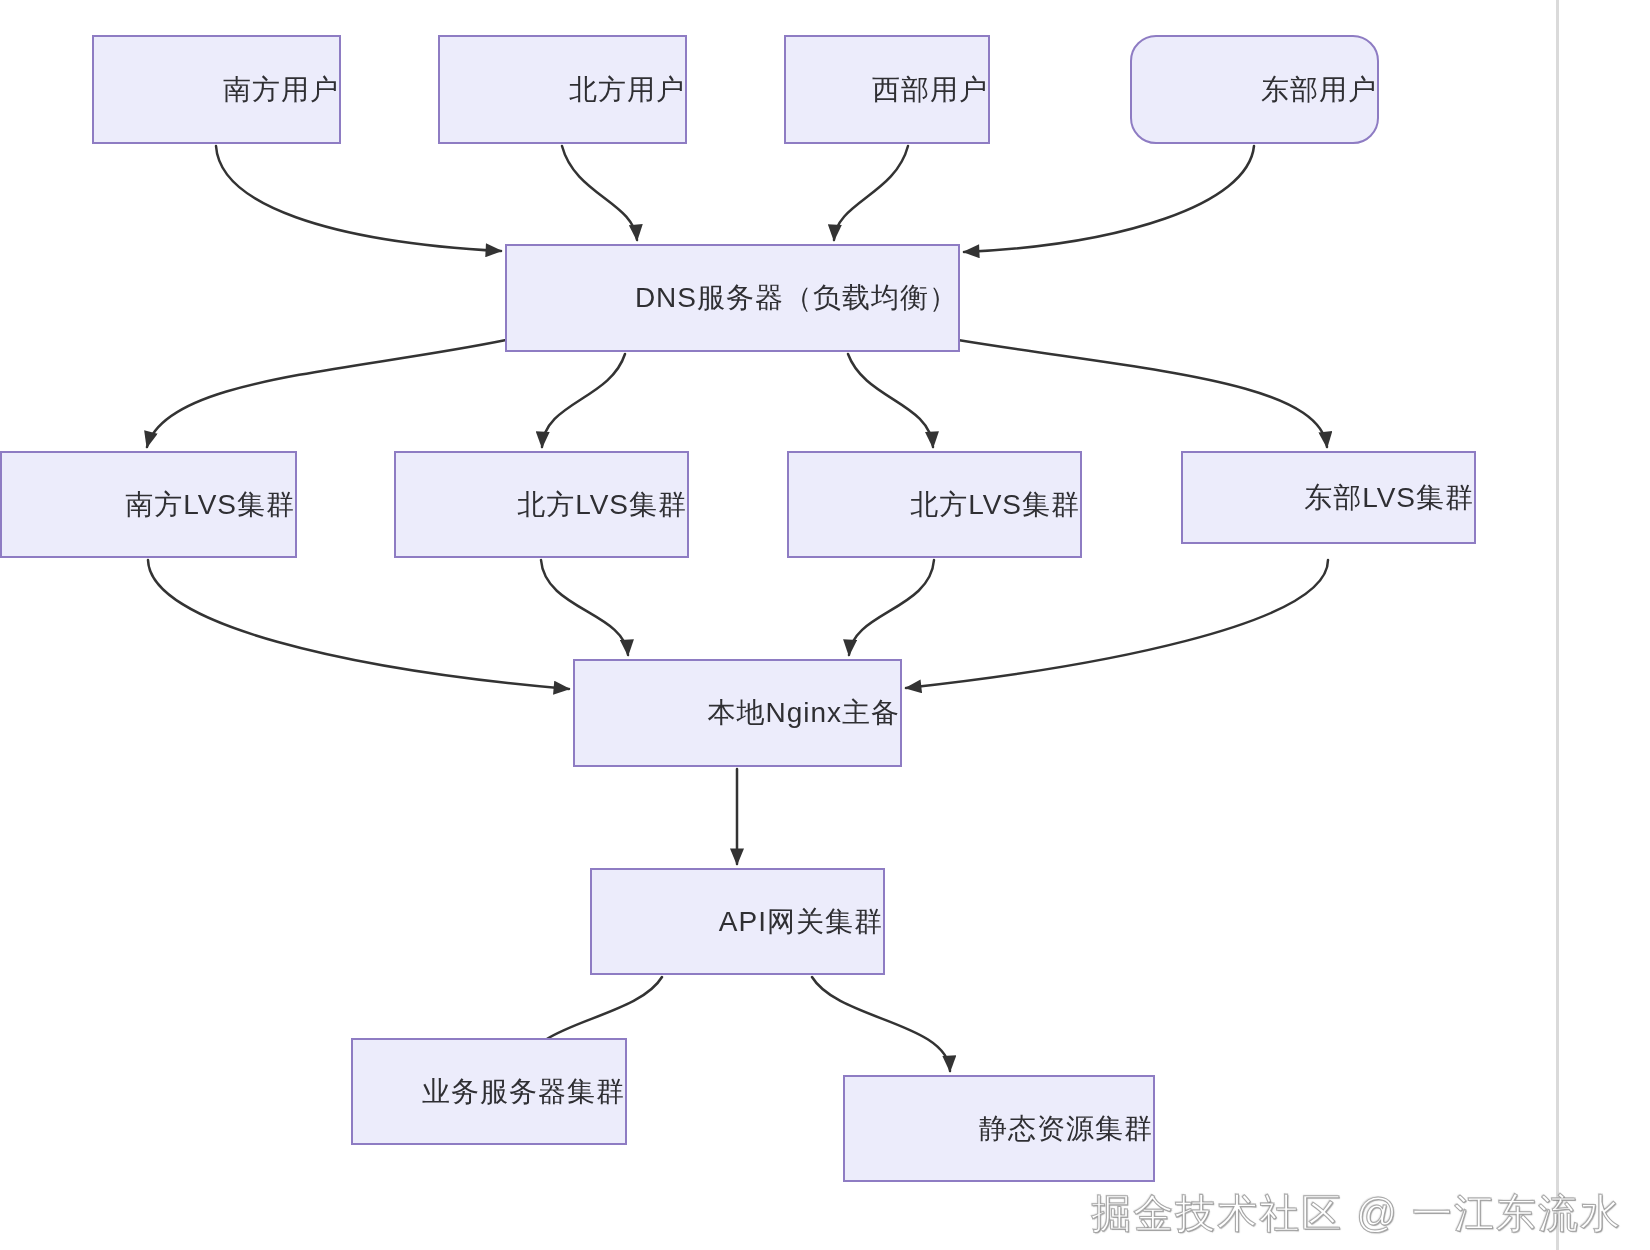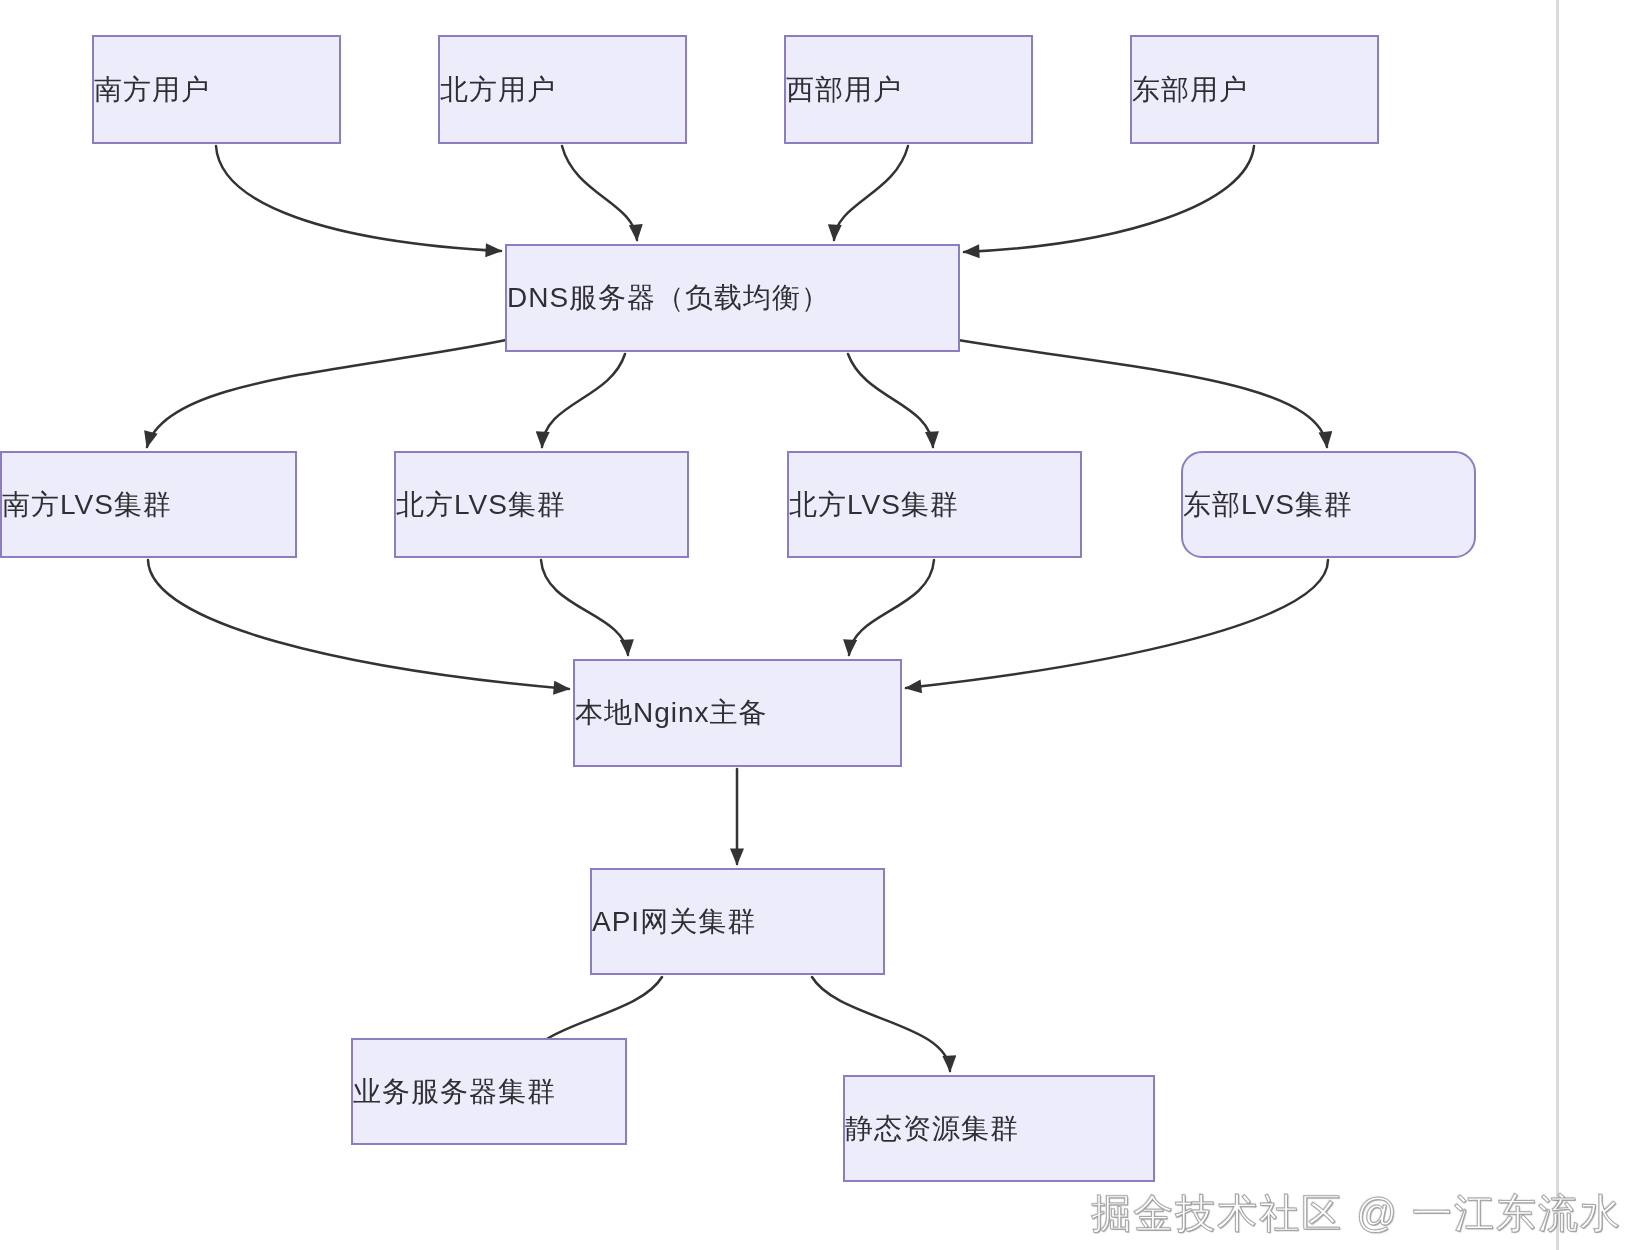--- a/index.html
+++ b/index.html
@@ -30,21 +30,21 @@
     stroke:var(--arrow);
     stroke-width:2.5px;
     stroke-linecap:round;
   }
   .arrow-head{fill:var(--arrow);}
   .node{
     position:absolute;z-index:2;
     box-sizing:border-box;
     background:var(--node-fill);
     border:2.5px solid var(--node-border);
-    display:flex;align-items:center;justify-content:flex-start;
+    display:flex;align-items:center;justify-content:flex-end;
     color:var(--text);
     font-size:28px;
     letter-spacing:1px;
     text-align:center;
     white-space:nowrap;
   }
   .watermark{
     position:absolute;z-index:3;
     right:28px;top:1186px;
     font-size:40px;
@@ -89,41 +89,41 @@
     <path class="edge" marker-end="url(#arrow)" d="M662,977 C636,1020 526,1022 524,1071"></path>
     <path class="edge" marker-end="url(#arrow)" d="M812,977 C838,1020 948,1022 950,1071"></path>
   </svg>
 
   <div class="node" style="left:92px;top:35px;width:249px;height:109px;">
     <span>南方用户</span>
   </div>
   <div class="node" style="left:438px;top:35px;width:249px;height:109px;">
     <span>北方用户</span>
   </div>
-  <div class="node" style="left:784px;top:35px;width:249px;height:109px;font-family:Liberation Mono, monospace;">
+  <div class="node" style="left:784px;top:35px;width:206px;height:109px;font-family:Liberation Mono, monospace;">
     <span>西部用户</span>
   </div>
-  <div class="node" style="left:1130px;top:35px;width:249px;height:109px;">
+  <div class="node" style="left:1130px;top:35px;width:249px;height:109px;border-radius:26px;">
     <span>东部用户</span>
   </div>
 
   <div class="node" style="left:505px;top:244px;width:455px;height:108px;">
     <span>DNS服务器（负载均衡）</span>
   </div>
 
   <div class="node" style="left:0px;top:451px;width:297px;height:107px;">
     <span>南方LVS集群</span>
   </div>
   <div class="node" style="left:394px;top:451px;width:295px;height:107px;">
     <span>北方LVS集群</span>
   </div>
   <div class="node" style="left:787px;top:451px;width:295px;height:107px;">
     <span>北方LVS集群</span>
   </div>
-  <div class="node" style="left:1181px;top:451px;width:295px;height:107px;border-radius:21px;">
+  <div class="node" style="left:1181px;top:451px;width:295px;height:93px;">
     <span>东部LVS集群</span>
   </div>
 
   <div class="node" style="left:573px;top:659px;width:329px;height:108px;">
     <span>本地Nginx主备</span>
   </div>
 
   <div class="node" style="left:590px;top:868px;width:295px;height:107px;">
     <span>API网关集群</span>
   </div>

